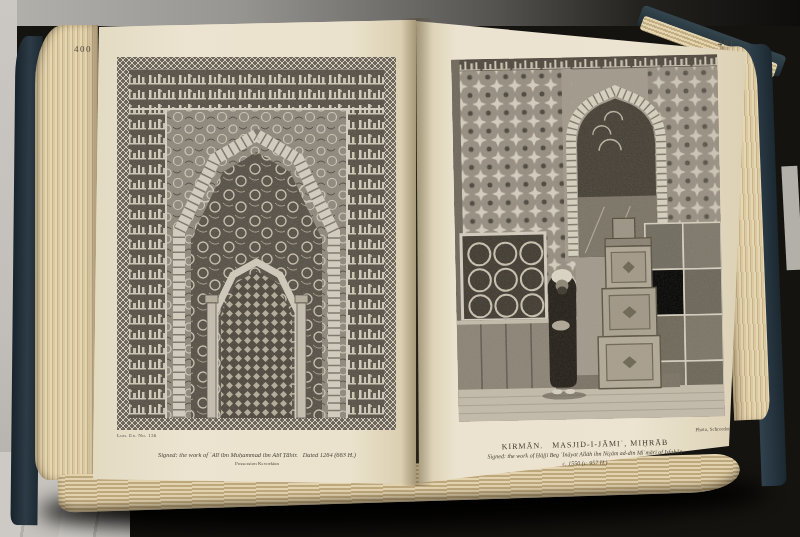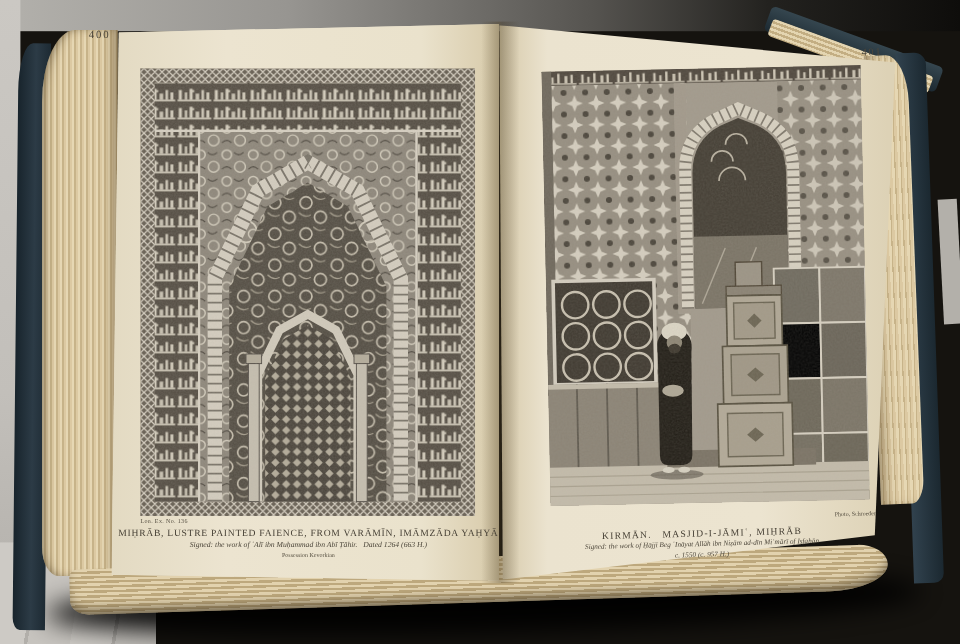--- a/index.html
+++ b/index.html
@@ -88,21 +88,21 @@
   <div class="abs cover-left"></div>
   <div class="abs cover-right"></div>
   <div class="abs stack stack-left"></div>
   <div class="abs stack stack-right"></div>
   <div class="abs stack-bottom"></div>
 
   <div class="abs page-left"></div>
   <div class="abs page-right"></div>
   <div class="abs gutter"></div>
 
-  <div class="abs pagenum" style="left:74px;top:24px;">400</div>
+  <div class="abs pagenum" style="left:74px;top:44px;">400</div>
 
   <div class="abs plate plate-left" aria-label="Carved lustre-painted faience mihrab: pointed arch, inner niche with columns, dense arabesque panels and calligraphic border bands">
     <svg width="279" height="373" viewBox="0 0 279 373" xmlns="http://www.w3.org/2000/svg">
       <defs>
         <pattern id="pDiaperL" width="6" height="6" patternUnits="userSpaceOnUse">
           <rect width="6" height="6" fill="#675f53"></rect>
           <path d="M0 3 L3 0 L6 3 L3 6 Z" fill="none" stroke="#d7d0c2" stroke-width="1"></path>
         </pattern>
         <pattern id="pKuficL" width="30" height="15" patternUnits="userSpaceOnUse">
           <rect width="30" height="15" fill="#554e44"></rect>
@@ -158,21 +158,20 @@
       <path d="M104 361 L104 258 L119 226 L139.5 214 L160 226 L175 258 L175 361 Z" fill="url(#pDiamL)"></path>
       <rect x="88" y="238" width="13" height="8" fill="#b5ad9c" stroke="#57514a" stroke-width=".8"></rect>
       <rect x="178" y="238" width="13" height="8" fill="#b5ad9c" stroke="#57514a" stroke-width=".8"></rect>
       <rect x="90" y="246" width="9" height="115" fill="#c6bfb0" stroke="#57514a" stroke-width=".8"></rect>
       <rect x="180" y="246" width="9" height="115" fill="#c6bfb0" stroke="#57514a" stroke-width=".8"></rect>
       <rect width="279" height="373" filter="url(#gL)" opacity=".5"></rect>
     </svg>
   </div>
 
   <div class="abs cap cap-ref" style="left:117px;top:433px;width:120px;">Lon. Ex. No. 136</div>
-  <div class="abs cap cap-title" style="left:97px;top:440px;width:320px;">MIḤRĀB, LUSTRE PAINTED FAIENCE, FROM VARĀMĪN, IMĀMZĀDA YAḤYĀ</div>
   <div class="abs cap cap-sig" style="left:97px;top:451px;width:320px;">Signed: the work of ʿAlī ibn Muḥammad ibn Abī Ṭāhir.   Dated 1264 (663 H.)</div>
   <div class="abs cap cap-small" style="left:97px;top:461px;width:320px;">Possession Kevorkian</div>
 
   <div class="abs pagenum rot-r" style="left:718px;top:38px;font-size:8.5px;">401</div>
 
   <div class="abs plate plate-right" aria-label="Tiled mihrab niche of the Masjid-i-Jāmiʿ at Kirmān with stepped wooden minbar, marble dado and a standing attendant in robe and turban">
     <svg width="266" height="362" viewBox="0 0 266 362" xmlns="http://www.w3.org/2000/svg">
       <defs>
         <pattern id="pStarR" width="18" height="18" patternUnits="userSpaceOnUse">
           <rect width="18" height="18" fill="#968e80"></rect>

